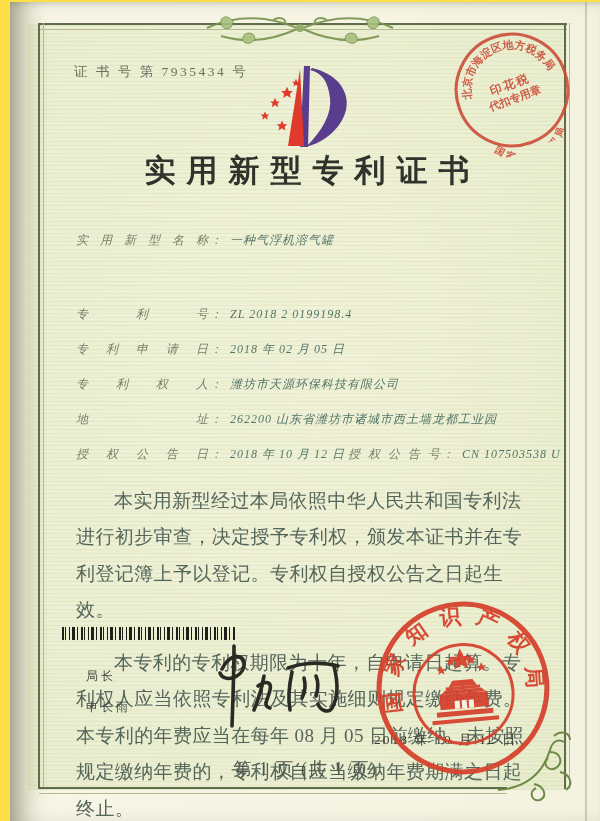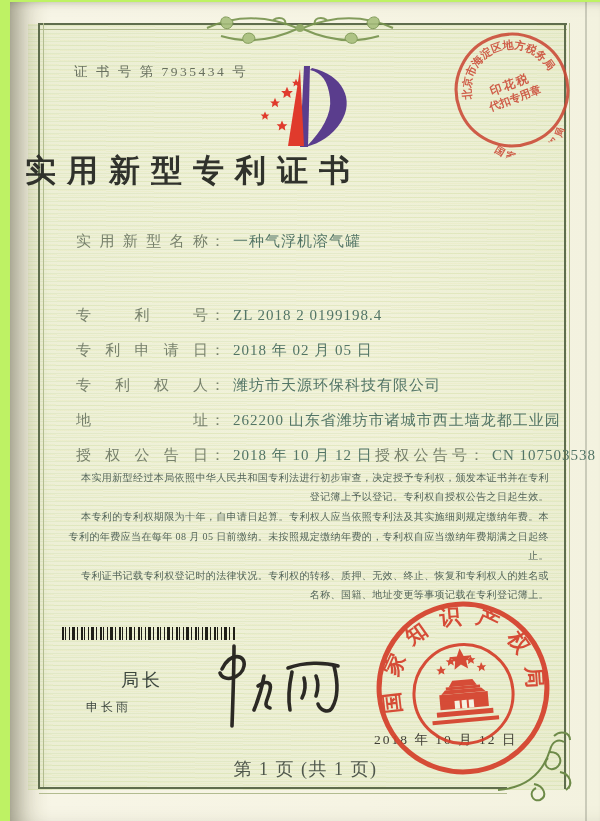--- a/index.html
+++ b/index.html
@@ -1,17 +1,17 @@
 <!DOCTYPE html>
 <html><head>
 <meta charset="utf-8">
 <style>
   html,body{margin:0;padding:0;}
   body{background:#0e0e0c;font-family:"Liberation Serif","DejaVu Serif",serif;}
-  #page{position:relative;width:600px;height:821px;overflow:hidden;background:#bef264;}
+  #page{position:relative;width:600px;height:821px;overflow:hidden;background:#fde047;}
 
   
   .paper{position:absolute;left:10px;top:2px;right:0;bottom:0;
     background:linear-gradient(90deg,#e9e6d2 0%,#f7f5e6 7%,#f6f4e3 60%,#f3f2df 100%);
     box-shadow:inset 22px 0 26px -16px rgba(55,55,35,.5), inset 0 6px 10px -8px rgba(55,55,35,.4);}
   .guilloche{position:absolute;left:28px;top:24px;right:33px;bottom:31px;pointer-events:none;
     background:
       repeating-linear-gradient(0deg, rgba(150,190,95,0.13) 0 1px, rgba(0,0,0,0) 1px 4px),
       repeating-linear-gradient(1.2deg, rgba(215,220,120,0.12) 0 1px, rgba(0,0,0,0) 1px 5px),
       radial-gradient(ellipse at 60% 45%, rgba(205,225,150,0.10), rgba(170,200,110,0.16));}
@@ -27,40 +27,40 @@
     border-top:2px solid #5f6d4d;border-bottom:1px solid #b2bc8f;}
   .paper-edge-right{position:absolute;left:585px;top:2px;bottom:0;width:2px;background:rgba(110,112,100,.30);}
 
   .ornament-top{position:absolute;left:193px;top:6px;}
   .ornament-corner{position:absolute;left:494px;top:728px;}
 
   
   .cert-no{position:absolute;left:74px;top:63px;font-size:13.5px;color:#68705f;letter-spacing:2.5px;}
   .logo{position:absolute;left:242px;top:60px;}
   .tax-stamp{position:absolute;left:450px;top:28px;transform:rotate(-20deg);opacity:.88;}
-  .title{position:absolute;left:14px;right:0;top:150px;text-align:left;
+  .title{position:absolute;left:14px;right:0;top:150px;text-align:center;
     font-size:31px;font-weight:bold;color:#30322c;letter-spacing:11px;text-indent:11px;}
 
   
-  .frow{position:absolute;left:76px;right:30px;height:22px;font-size:15px;white-space:nowrap;}
+  .frow{position:absolute;left:76px;right:30px;height:22px;font-size:12px;white-space:nowrap;font-style:italic;}
   .flabel{display:inline-block;width:132px;text-align:justify;text-align-last:justify;
     color:#77816c;vertical-align:top;}
   .fcolon{color:#77816c;margin:0 8px 0 2px;}
   .fvalue{color:#537566;letter-spacing:1px;}
   .field2{position:absolute;left:272px;top:0;}
-  .field2 .flabel{width:92px;margin-left:27px;}
+  .field2 .flabel{width:92px;}
 
   
   .body-text{position:absolute;left:60px;width:490px;top:467px;}
-  .body-text p{margin:1px;font-size:10px;line-height:1.92;color:#54655a;text-indent:2em;letter-spacing:.4px;text-align:right;}
+  .body-text p{margin:16px;font-size:19px;line-height:1.92;color:#54655a;text-indent:2em;letter-spacing:.4px;}
 
   
   .barcode{position:absolute;left:62px;top:627px;width:174px;height:13px;
     background:repeating-linear-gradient(90deg,#201f18 0 2px,transparent 2px 3px,#201f18 3px 4px,transparent 4px 7px,#201f18 7px 8px,transparent 8px 10px,#201f18 10px 13px,transparent 13px 15px,#201f18 15px 16px,transparent 16px 19px);}
-  .signer-title{position:absolute;left:86px;top:668px;font-size:18px;color:#3c463e;letter-spacing:3px;margin-left:35px;}
+  .signer-title{position:absolute;left:86px;top:668px;font-size:12px;color:#3c463e;letter-spacing:3px;}
   .signer-name{position:absolute;left:86px;top:699px;font-size:12px;color:#3c463e;letter-spacing:3px;}
   .signature{position:absolute;left:188px;top:638px;}
   .office-seal{position:absolute;left:372px;top:597px;transform:rotate(-5deg);opacity:.93;z-index:3;}
   .issue-date{position:absolute;left:374px;top:731px;font-size:13.5px;color:#3f3e35;letter-spacing:2px;z-index:2;}
   .page-footer{position:absolute;left:11px;right:0;top:757px;text-align:center;font-size:18px;color:#4f574c;letter-spacing:1.5px;}
 </style>
 </head>
 <body>
 
 <div id="page">

